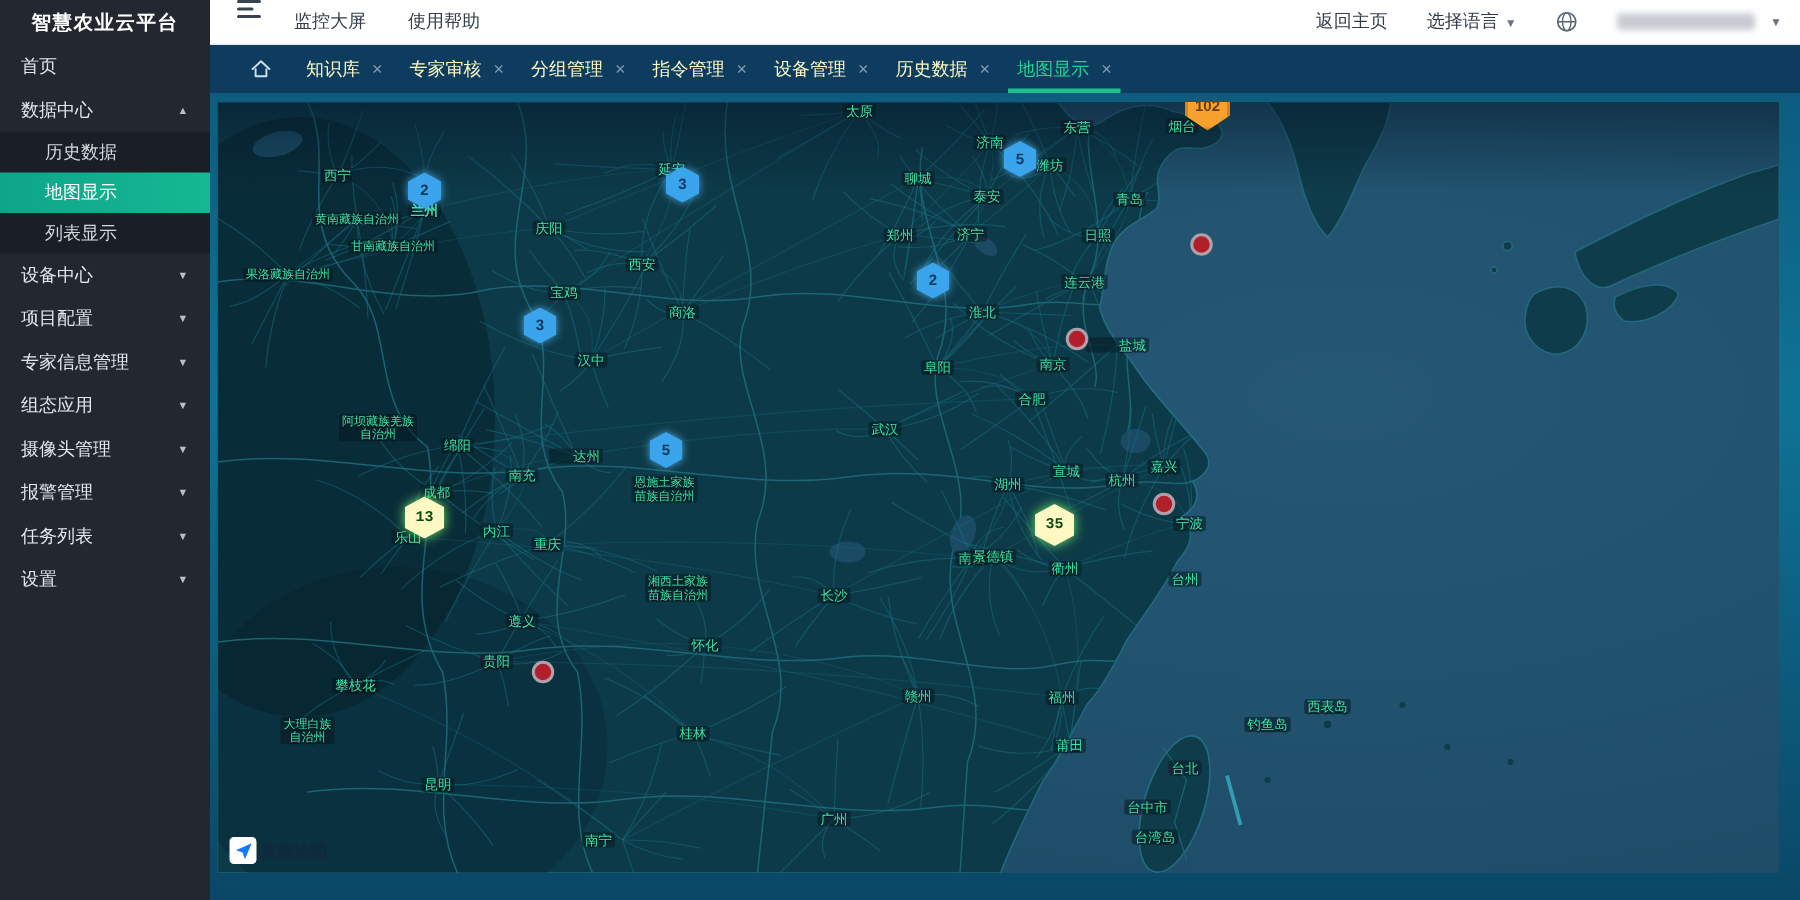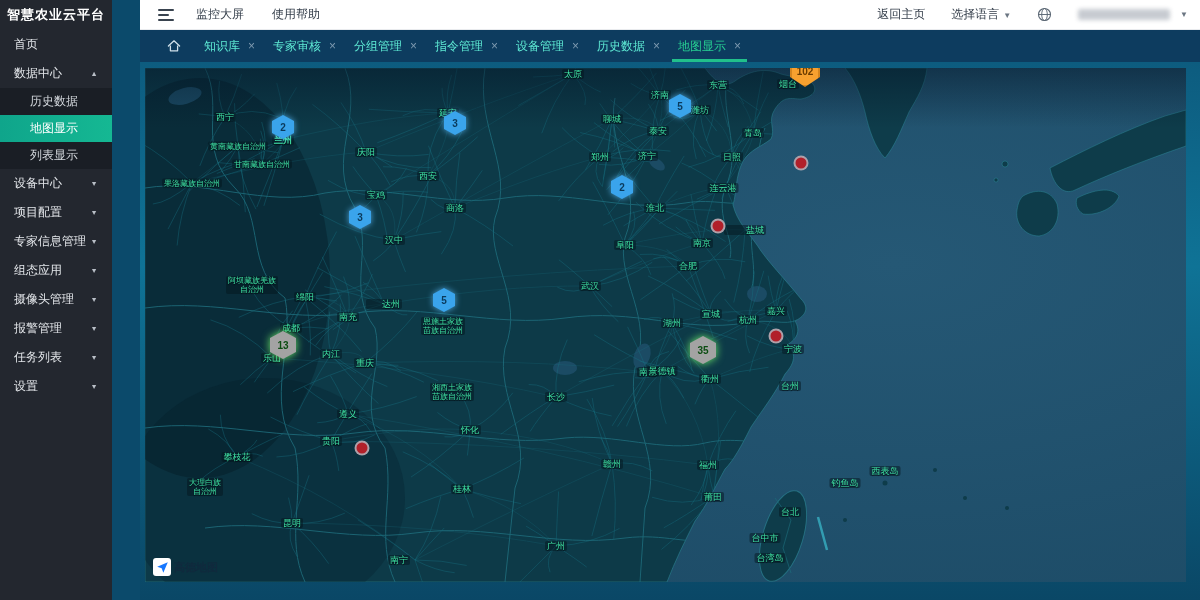--- a/index.html
+++ b/index.html
@@ -1,58 +1,58 @@
 <!DOCTYPE html>
 <html><head>
 <meta charset="utf-8">
 <style>
   * { box-sizing: border-box; margin: 0; padding: 0; }
   html,body { width:1200px; height:600px; overflow:hidden;
     font-family:"Liberation Sans","DejaVu Sans",sans-serif; background:#0b4a6b; }
   #stage { position:relative; width:1200px; height:600px; }
 
   
-  .sidebar { position:absolute; left:0; top:0; width:112px; height:600px;
+  .sidebar { position:absolute; left:0; top:0; width:140px; height:600px;
     background:#23272f; z-index:30; }
   .sidebar-title { height:30px; line-height:30px; text-align:center;
     color:#ffffff; font-size:13px; font-weight:bold; letter-spacing:1px; }
   .nav-item { height:29px; display:flex; align-items:center;
     justify-content:space-between; padding:0 14px; color:#e4e7eb;
     font-size:12px; cursor:pointer; }
   .nav-caret { font-size:8px; color:#b9bfc7; transform:scale(.9); }
   .sub-list { background:#1a1e25; }
   .sub-item { height:27px; line-height:27px; padding-left:30px;
     font-size:12px; color:#d4d8dd; cursor:pointer; }
   .sub-item.active { background:linear-gradient(90deg,#0fa58b,#15b893); color:#fff; }
 
   
   .topbar { position:absolute; left:140px; top:0; width:1060px; height:30px;
     background:#ffffff; border-bottom:1px solid #e9ebee; display:flex;
-    align-items:center; padding:0 12px 0 18px; z-index:20; }
+    padding:0 12px 0 18px; z-index:20; }
   .hamburger { width:16px; height:12px; display:flex; flex-direction:column;
     justify-content:space-between; margin-right:22px; cursor:pointer; }
   .hamburger i { display:block; height:2px; background:#39434f; border-radius:1px; }
   .hamburger i:nth-child(1){ width:16px; } .hamburger i:nth-child(2){ width:11px; }
   .hamburger i:nth-child(3){ width:16px; }
   .top-menu-item { font-size:12px; color:#333d49; margin-right:28px; cursor:pointer; }
   .top-right { margin-left:auto; display:flex; align-items:center; gap:26px; }
   .top-right .top-menu-item { margin-right:0; }
   .mini-caret { font-size:8px; color:#6b7682; margin-left:4px; }
   .globe { width:15px; height:15px; cursor:pointer; }
   .user-chip { display:flex; align-items:center; gap:6px; cursor:pointer; }
   .user-blur { width:92px; height:11px; background:#c7cbd1; border-radius:2px;
     filter:blur(2px); }
 
   
   .tabbar { position:absolute; left:140px; top:30px; width:1060px; height:32px;
     background:#0d3c5f; display:flex; align-items:center; padding-left:26px; z-index:20; }
   .tab-home { width:16px; height:16px; margin-right:16px; cursor:pointer; flex:none; }
   .tab { position:relative; display:flex; align-items:center; height:100%;
     padding:0 6px; margin-right:6px; cursor:pointer; }
-  .tab-label { font-size:12px; color:#5eead4; }
+  .tab-label { font-size:12px; color:#fef9c3; }
   .tab-close { font-size:12px; color:#7e9ab0; margin-left:8px; }
   .tab.active .tab-label { color:#27cf92; }
   .tab.active::after { content:""; position:absolute; left:0; right:0; bottom:0;
     height:3px; background:#21c08b; }
 
   
   .content { position:absolute; left:140px; top:62px; width:1060px; height:538px;
     background:linear-gradient(180deg,#0d5c7f 0%,#0f7396 38%,#0a4766 100%); }
   .map { position:absolute; left:5px; top:6px; width:1041px; height:514px;
     background:#21506c; overflow:hidden; cursor:grab; }
@@ -66,22 +66,22 @@
   .map-label.small { font-size:8px; line-height:9px; }
 
   .cluster { position:absolute; transform:translate(-50%,-50%); display:flex;
     align-items:center; justify-content:center; font-weight:bold; cursor:pointer; }
   .cluster .hex { display:flex; align-items:center; justify-content:center;
     clip-path:polygon(50% 0%,100% 25%,100% 75%,50% 100%,0% 75%,0% 25%); }
   .cluster.blue { filter:drop-shadow(0 0 3px rgba(90,190,255,.8)); }
   .cluster.blue .hex { width:22px; height:24px; background:#3aa4ec;
     color:#0a3a5c; font-size:10px; }
   .cluster.green { filter:drop-shadow(0 0 4px rgba(120,255,110,.9)); }
-  .cluster.green .hex { width:26px; height:28px; background:#a3a3a3;
-    color:#0c4d12; font-size:10px; }
+  .cluster.green .hex { width:26px; height:28px; background:#fef9c3;
+    color:#0c4d12; font-size:10px;font-family:Liberation Mono, monospace; }
   .badge-orange { position:absolute; transform:translate(-50%,-50%);
     width:30px; height:24px;
     clip-path:polygon(12% 0,88% 0,100% 14%,100% 58%,50% 100%,0 58%,0 14%);
     background:#f7a12f; box-shadow:inset 0 0 0 2px rgba(150,80,0,.35);
     color:#6b3c00; font-size:10px; font-weight:bold; text-align:center;
     line-height:17px; cursor:pointer;
     filter:drop-shadow(0 0 3px rgba(255,170,50,.9)); }
   .point-red { position:absolute; transform:translate(-50%,-50%);
     width:15px; height:15px; border-radius:50%; background:#b1202a;
     border:2px solid rgba(176,193,201,.8); cursor:pointer; }

